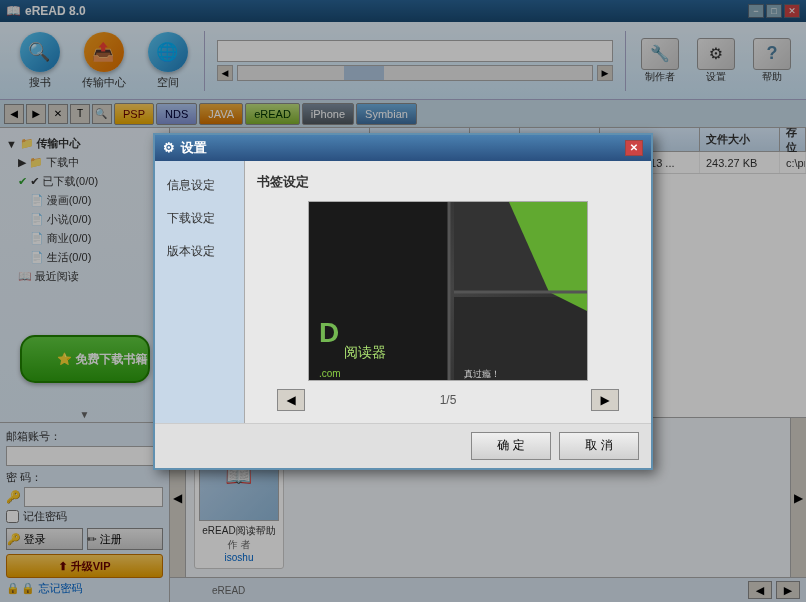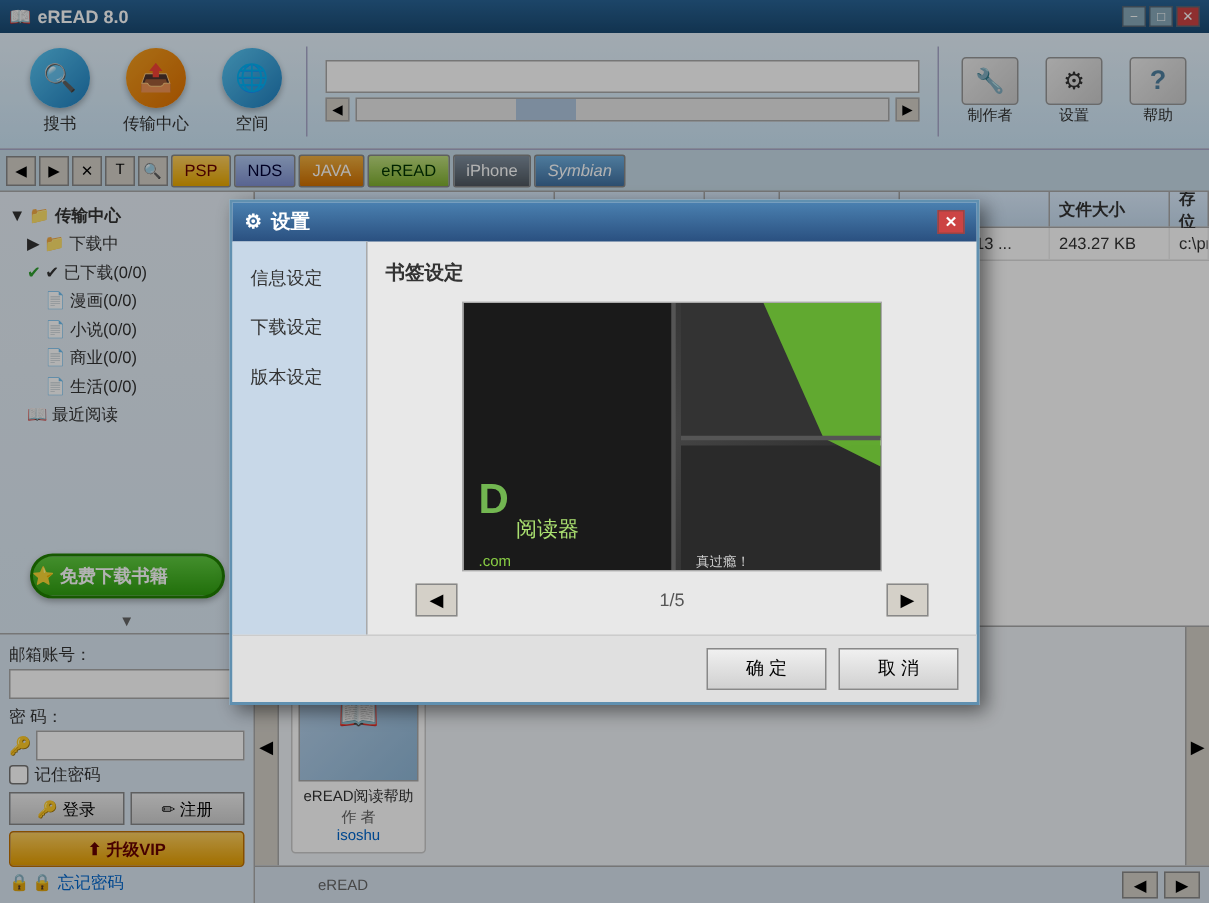--- a/index.html
+++ b/index.html
@@ -92,21 +92,21 @@
       height: 22px; padding: 0 8px; border: 1px solid #888; cursor: pointer;
       display: flex; align-items: center; justify-content: center; font-size: 11px;
       background: linear-gradient(to bottom, #e8e8e8, #d0d0d0);
       border-radius: 2px; gap: 2px;
     }
     .tab-item.psp { background: linear-gradient(to bottom, #ffd060, #e8a800); color: #600; }
     .tab-item.nds { background: linear-gradient(to bottom, #b0c8f0, #8090d0); color: #003; }
     .tab-item.java { background: linear-gradient(to bottom, #f0b040, #d07000); color: #fff; }
     .tab-item.mobile { background: linear-gradient(to bottom, #c0e080, #80b030); color: #030; }
     .tab-item.iphone { background: linear-gradient(to bottom, #8090a0, #505860); color: white; }
-    .tab-item.symbian { background: linear-gradient(to bottom, #70b0e0, #4070a0); color: white; font-style: italic; }
+    .tab-item.symbian { background: linear-gradient(to bottom, #70b0e0, #4070a0); color: white; }
 
     
     .main-area {
       display: flex;
       height: calc(602px - 22px - 78px - 28px);
       overflow: hidden;
     }
 
     
     .sidebar {
@@ -122,26 +122,26 @@
     .tree-item {
       display: flex; align-items: center; gap: 3px; padding: 2px 0;
       cursor: pointer; font-size: 11px; color: #333;
     }
     .tree-item.root { font-weight: bold; }
     .tree-item.level1 { padding-left: 12px; }
     .tree-item.level2 { padding-left: 24px; }
 
     
     .free-btn {
-      margin: 8px auto;
-      width: 130px; height: 30px;
+      margin: 24px auto;
+      width: 130px; height: 48px;
       background: linear-gradient(to bottom, #60cc40, #30a010);
       border: 2px solid #208000; border-radius: 15px;
       color: white; font-size: 12px; font-weight: bold;
-      display: flex; align-items: center; justify-content: flex-start;
+      display: flex; align-items: center; justify-content: flex-end;
       cursor: pointer; box-shadow: 0 2px 4px rgba(0,0,0,0.3);
     }
 
     .scroll-down-btn {
       text-align: center; padding: 2px; color: #666; font-size: 10px; cursor: pointer;
     }
 
     
     .login-area {
       background: #dce8f4; border-top: 1px solid #aaa; padding: 6px;
@@ -151,21 +151,21 @@
       width: 100%; height: 20px; border: 1px solid #aaa; background: white;
       padding: 2px 4px; font-size: 11px; outline: none;
     }
     .login-icon-row { display: flex; align-items: center; gap: 3px; margin: 2px 0; }
     .key-icon { font-size: 12px; color: #888; }
     .checkbox-row { display: flex; align-items: center; gap: 4px; font-size: 11px; color: #333; margin: 2px 0; }
     .login-btn-row { display: flex; gap: 4px; margin: 4px 0; }
     .login-btn {
       flex: 1; height: 22px; border: 1px solid #888; cursor: pointer;
       background: linear-gradient(to bottom, #f0f0f0, #d0d0d0);
-      font-size: 11px; display: flex; align-items: center; justify-content: center; gap: 2px;
+      font-size: 11px; display: flex; align-items: center; justify-content: flex-start; gap: 2px;
     }
     .upgrade-btn {
       width: 100%; height: 24px; margin: 3px 0;
       background: linear-gradient(to bottom, #ffd060, #e8a000);
       border: 1px solid #c07000; border-radius: 3px;
       color: #600; font-size: 11px; font-weight: bold;
       display: flex; align-items: center; justify-content: center; cursor: pointer;
       gap: 3px;
     }
     .forgot-link { font-size: 11px; color: #0066cc; cursor: pointer; text-align: center; display: flex; align-items: center; gap: 2px; }

